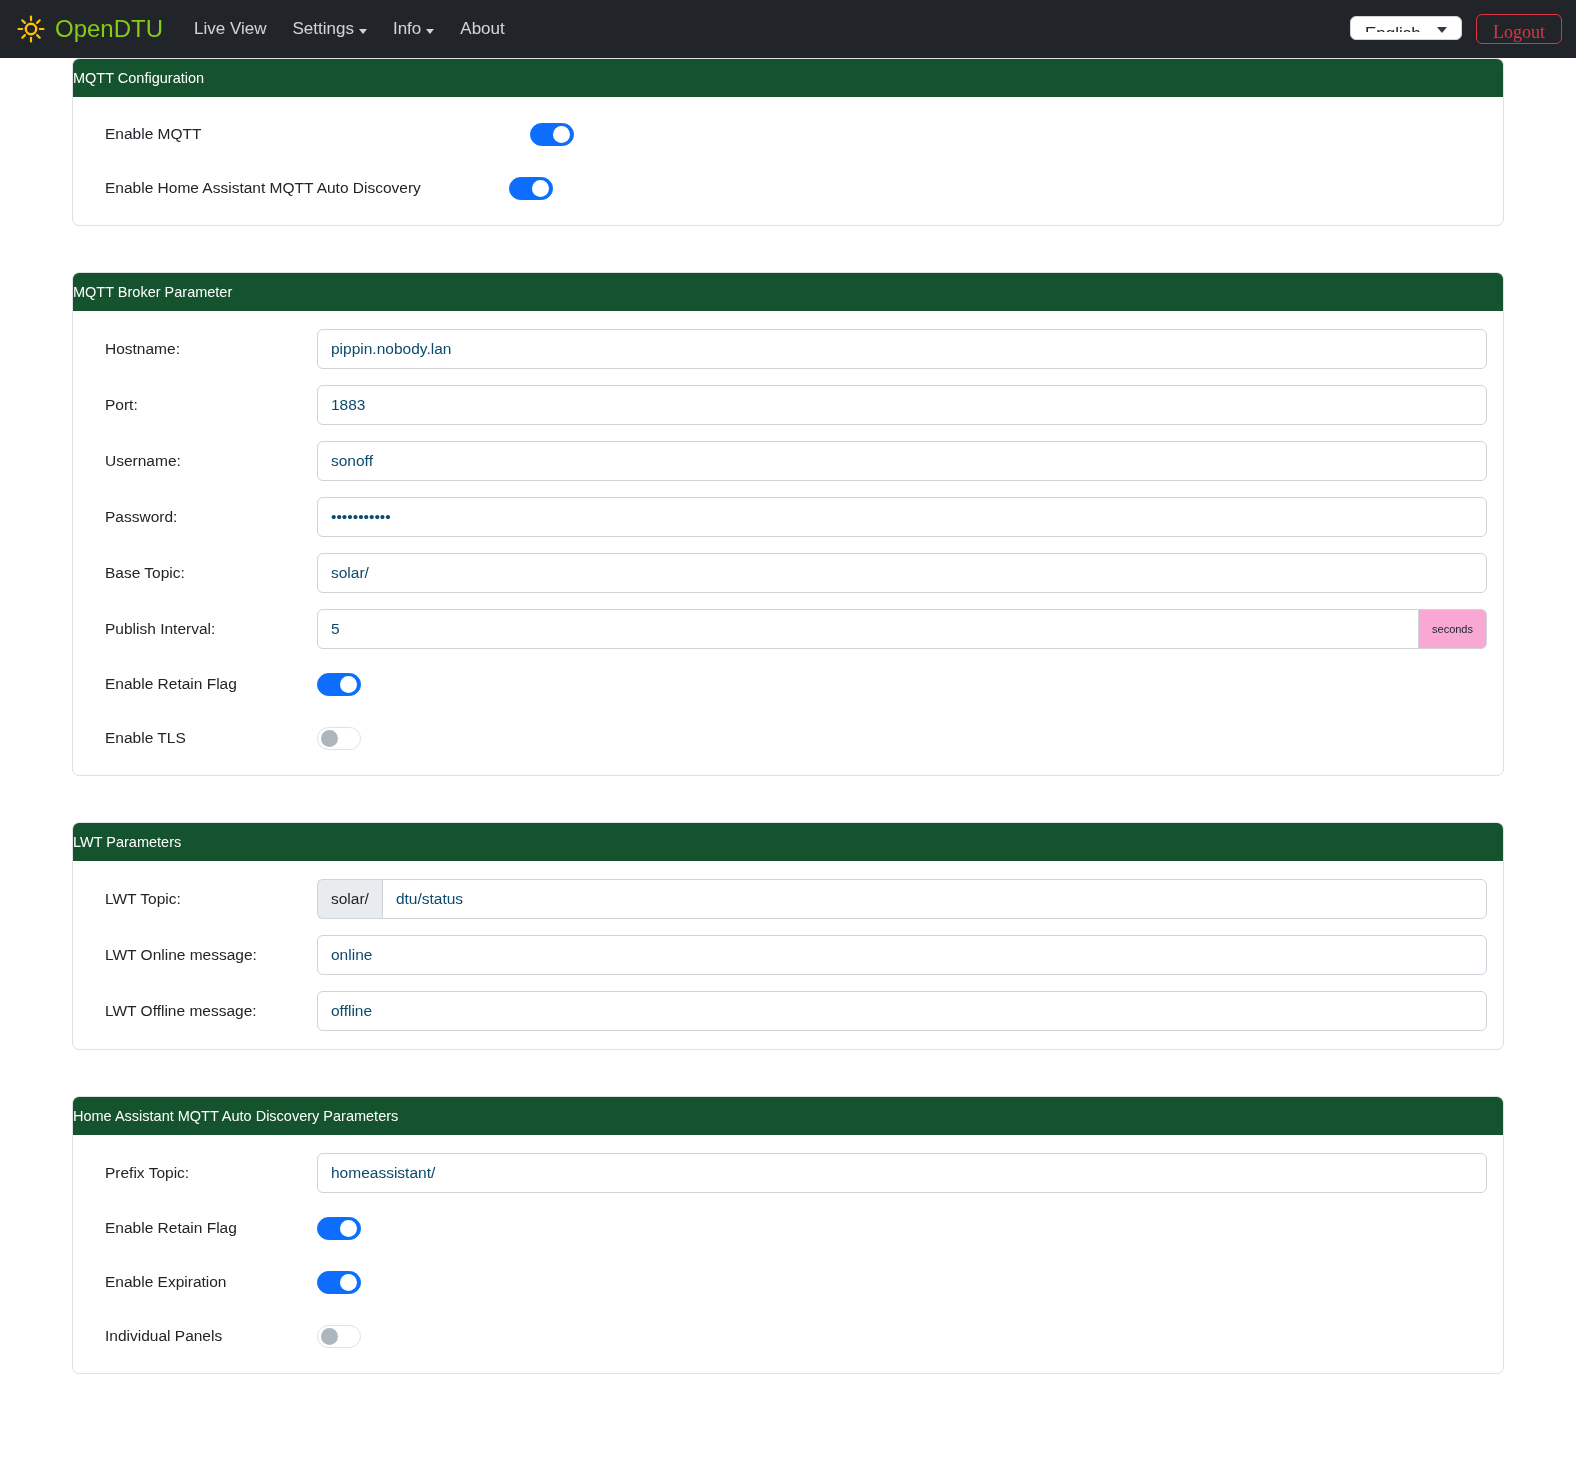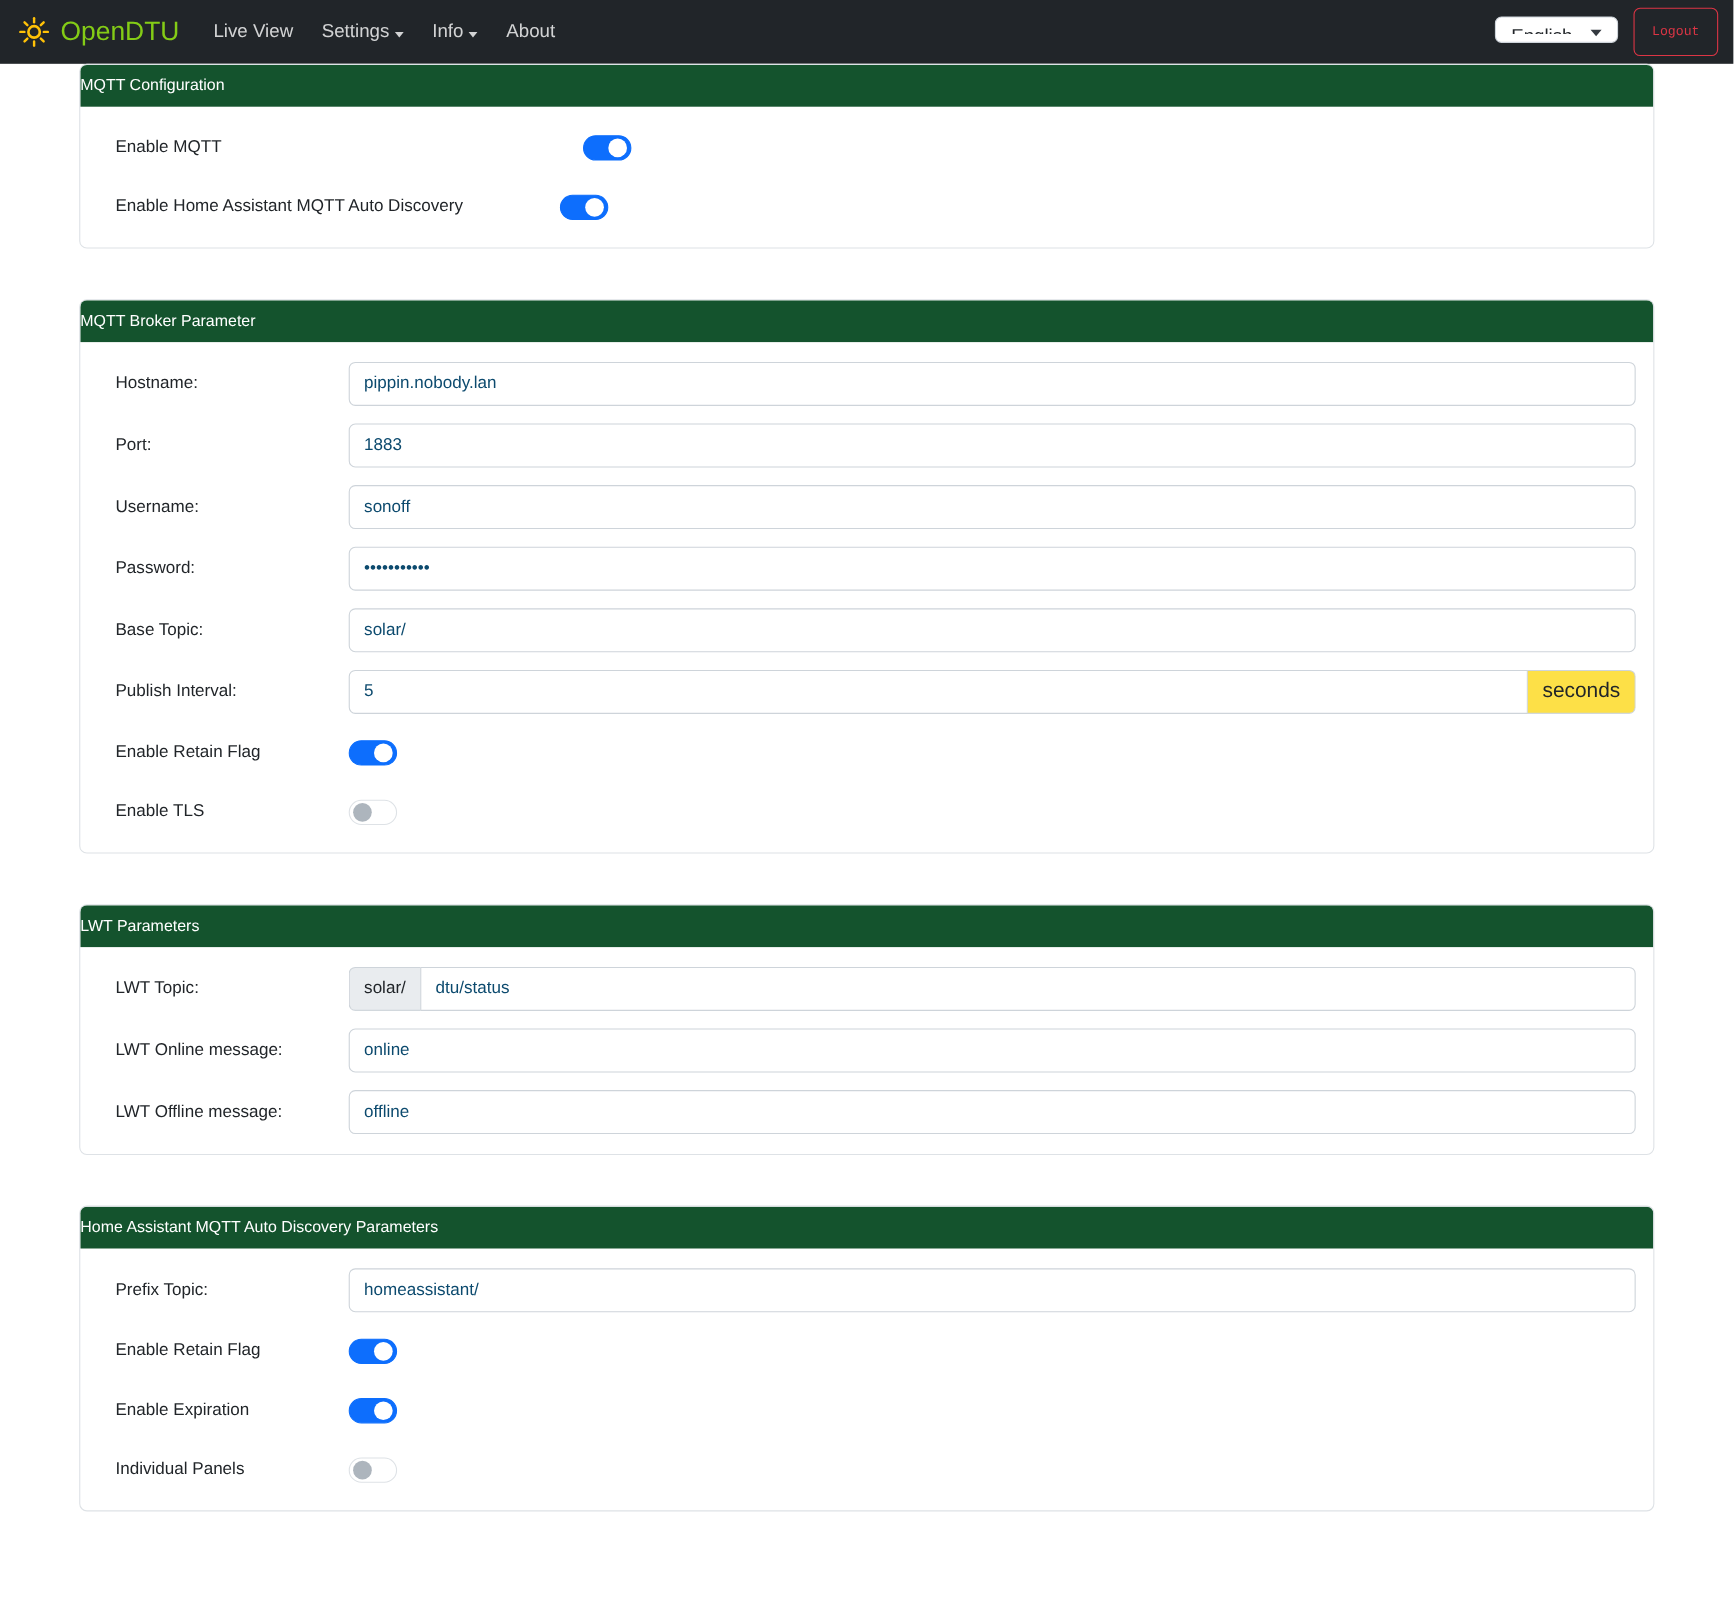--- a/index.html
+++ b/index.html
@@ -72,25 +72,25 @@
     border-left: 5px solid transparent;
     border-right: 5px solid transparent;
     border-top: 6px solid #343a40;
     pointer-events: none;
   }
   .logout-btn {
     background: transparent;
     border: 1px solid #dc3545;
     color: #dc3545;
     border-radius: 6px;
-    font-size: 12px;
+    font-size: 18px;
     padding: 7px 16px;
-    height: 44px;
+    height: 30px;
     cursor: pointer;
-    font-family: Liberation Mono, monospace;
+    font-family: Liberation Serif, serif;
   }
 
   
   .page { padding: 0 72px; }
   h1.page-title {
     font-size: 42px;
     font-weight: bold;
     margin: 26px 0 18px 0;
     letter-spacing: -0.3px;
   }
@@ -141,22 +141,22 @@
   }
   .input::placeholder { color: #6c757d; }
   .input-group { display: flex; flex: 1 1 auto; }
   .input-group .input { border-radius: 6px 0 0 6px; }
   .input-group .addon-right {
     display: flex; align-items: center;
     padding: 4px 13px;
     border: 1px solid #ced4da;
     border-left: 0;
     border-radius: 0 6px 6px 0;
-    background: #fde047;
-    font-size: 19px;
+    background: #f9a8d4;
+    font-size: 11px;
     color: #212529;
     white-space: nowrap;
   }
   .input-group .addon-left {
     display: flex; align-items: center;
     padding: 0 13px;
     border: 1px solid #ced4da;
     border-right: 0;
     border-radius: 6px 0 0 6px;
     background: #e9ecef;

